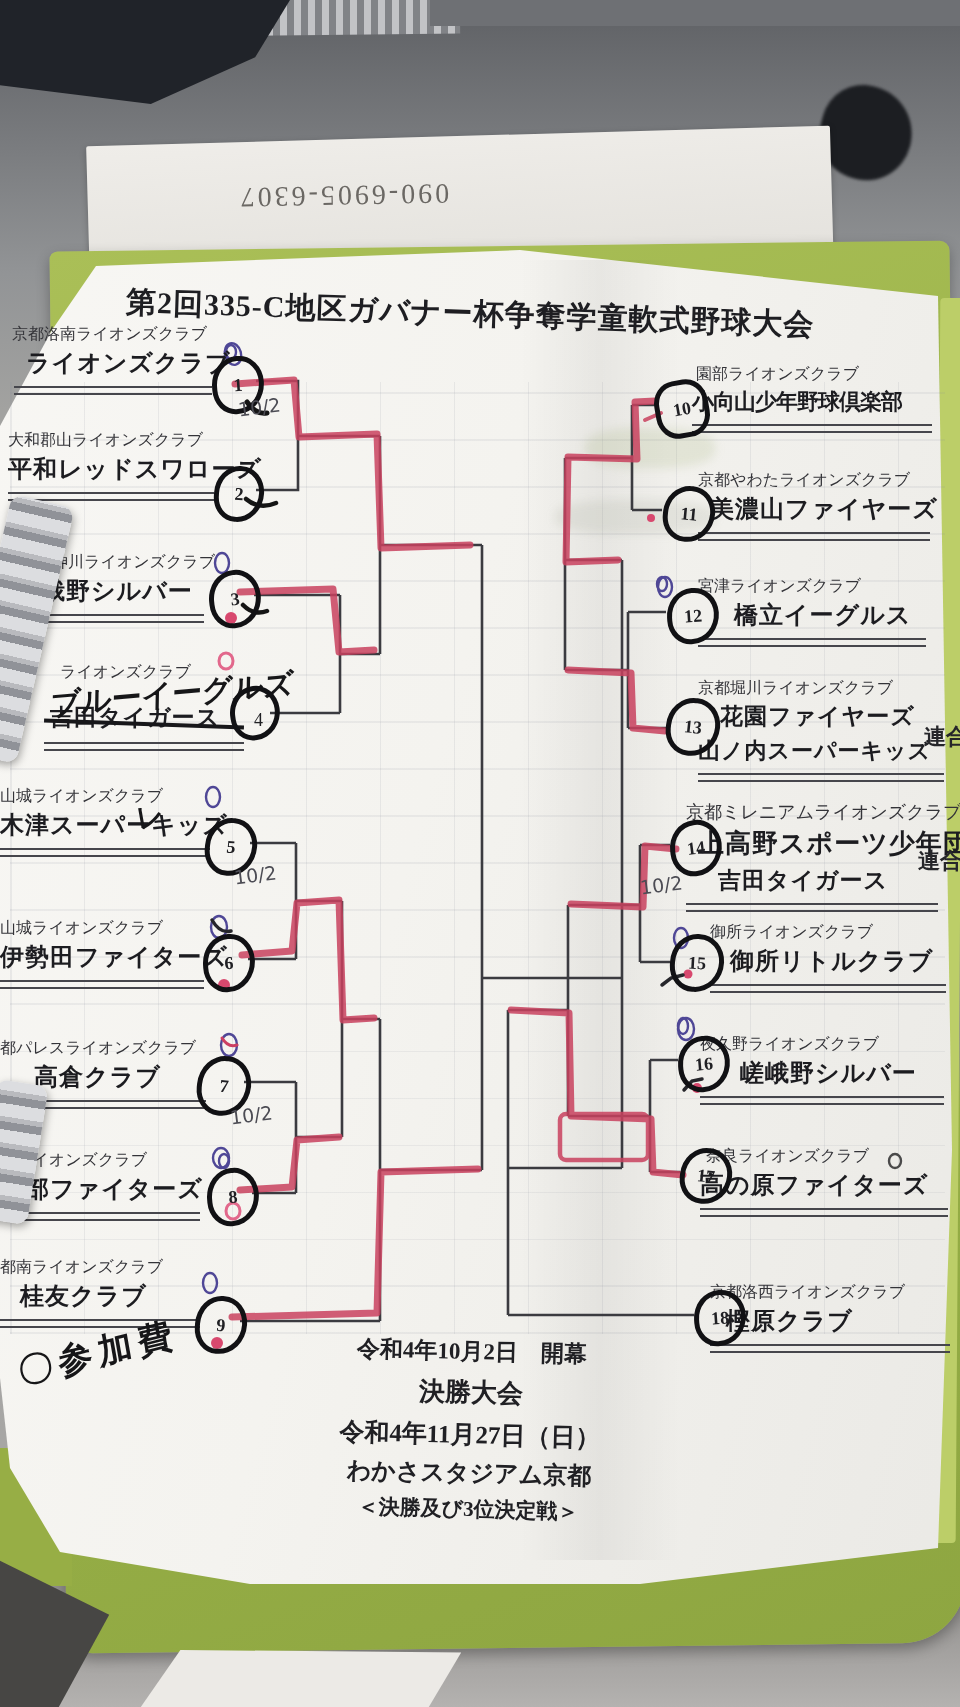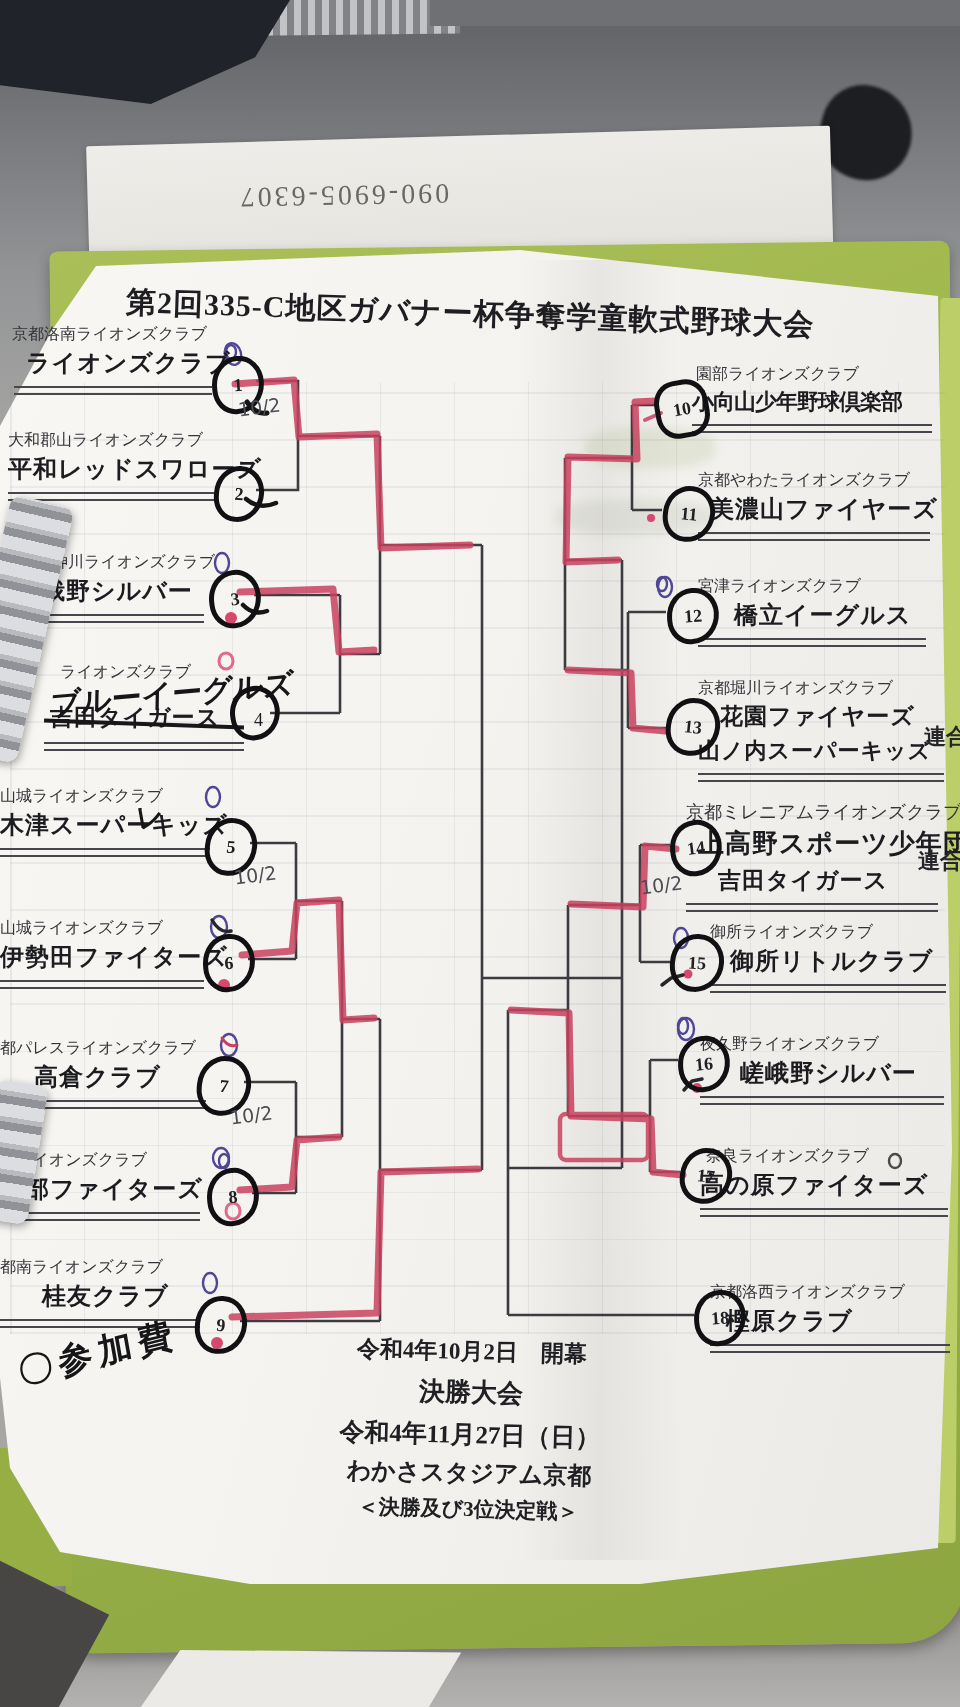--- a/index.html
+++ b/index.html
@@ -193,21 +193,21 @@
     <div class="team" style="padding-left:34px">高倉クラブ</div>
     <div class="uline" style="width:182px;margin-left:24px"></div>
   </div>
   <div class="entry" style="left:0;top:1150px;width:250px">
     <div class="club">部ライオンズクラブ</div>
     <div class="team">綾部ファイターズ</div>
     <div class="uline" style="width:200px"></div>
   </div>
   <div class="entry" style="left:0;top:1257px;width:250px">
     <div class="club">都南ライオンズクラブ</div>
-    <div class="team" style="padding-left:42px">桂友クラブ</div>
+    <div class="team" style="padding-left:20px">桂友クラブ</div>
     <div class="uline" style="width:200px"></div>
   </div>
 
   <div class="entry" style="left:692px;top:364px;width:262px">
     <div class="club" style="padding-left:4px">園部ライオンズクラブ</div>
     <div class="team" style="font-size:22px;letter-spacing:-1px">小向山少年野球倶楽部</div>
     <div class="uline" style="width:240px"></div>
   </div>
   <div class="entry" style="left:698px;top:470px;width:258px">
     <div class="club">京都やわたライオンズクラブ</div>

